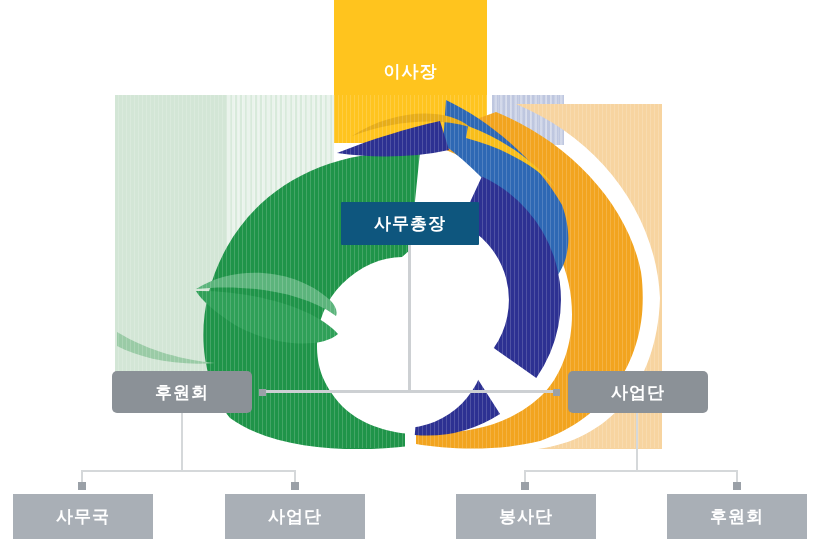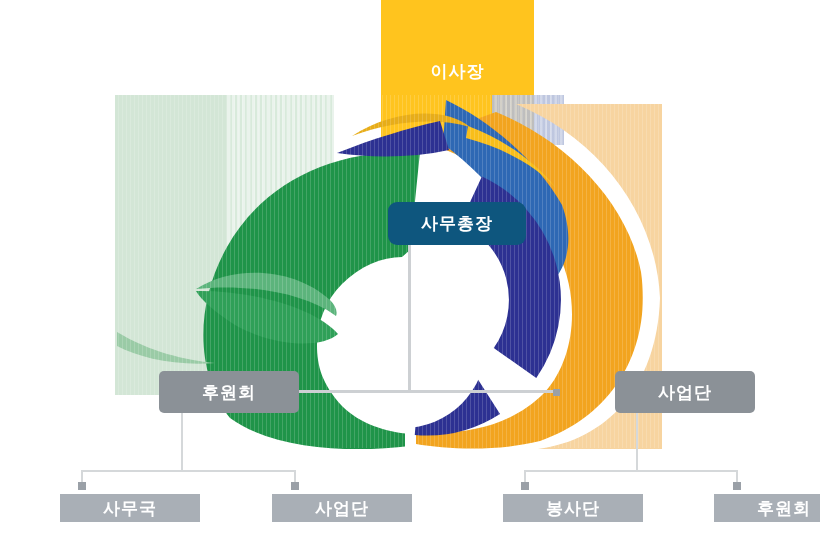--- a/index.html
+++ b/index.html
@@ -4,46 +4,46 @@
 <style>
   html,body{margin:0;padding:0;}
   body{
     width:820px;height:540px;position:relative;overflow:hidden;
     background:#ffffff;
     font-family:"Liberation Sans","DejaVu Sans",sans-serif;
   }
   .abs{position:absolute;}
   .node{
     position:absolute;display:flex;align-items:center;justify-content:center;
-    color:#ffffff;font-weight:bold;font-size:17px;letter-spacing:1px;margin-left:47px;
+    color:#ffffff;font-weight:bold;font-size:17px;letter-spacing:1px;
   }
   
   #node-chairman{left:334px;top:0;width:153px;height:143px;background:#FFC41E;z-index:1;}
   
   #lg-block{left:115px;top:95px;width:112px;height:300px;background:#D3E6D6;z-index:1;}
   #lg-stripe{left:227px;top:95px;width:107px;height:158px;z-index:1;
     background:repeating-linear-gradient(90deg,#EAF3EC 0 3px,#D8EADB 3px 5px);}
   #lb-stripe{left:492px;top:95px;width:72px;height:50px;opacity:.85;z-index:1;
     background:repeating-linear-gradient(90deg,#B3BDDA 0 3px,#CBD2E6 3px 5px);}
   #logo-svg{left:0;top:0;z-index:2;}
   #smear-overlay{left:115px;top:95px;width:548px;height:353px;z-index:2;pointer-events:none;
     background:repeating-linear-gradient(90deg,rgba(255,255,255,0) 0 3px,rgba(255,255,255,.16) 3px 4px);}
   
   .line{position:absolute;background:#D5D8DA;z-index:3;}
   .line-strong{position:absolute;background:#CDD0D3;z-index:3;}
   .csq{position:absolute;width:7px;height:7px;background:#9AA0A7;z-index:3;}
   .csq-b{position:absolute;width:8px;height:8px;background:#9AA0A7;z-index:3;}
   
-  #node-secretary{left:341px;top:202px;width:138px;height:43px;background:#0E567E;border-radius:9px;z-index:4;}
+  #node-secretary{left:341px;top:202px;width:138px;height:43px;background:#0E567E;border-radius:1px;z-index:4;}
   
   .group-box{background:#8B9197;border-radius:5px;z-index:4;width:140px;height:42px;}
   #node-left-group{left:112px;top:371px;}
   #node-right-group{left:568px;top:371px;}
   
-  .team-box{background:#A9AFB6;z-index:4;width:140px;height:28px;}
+  .team-box{background:#A9AFB6;z-index:4;width:140px;height:45px;}
   #node-b0{left:13px;top:494px;}
   #node-b1{left:225px;top:494px;}
   #node-b2{left:456px;top:494px;font-family:Liberation Serif, serif;}
   #node-b3{left:667px;top:494px;}
 </style>
 </head>
 <body>
 
 <div class="node" id="node-chairman">
   <span>이사장</span>

